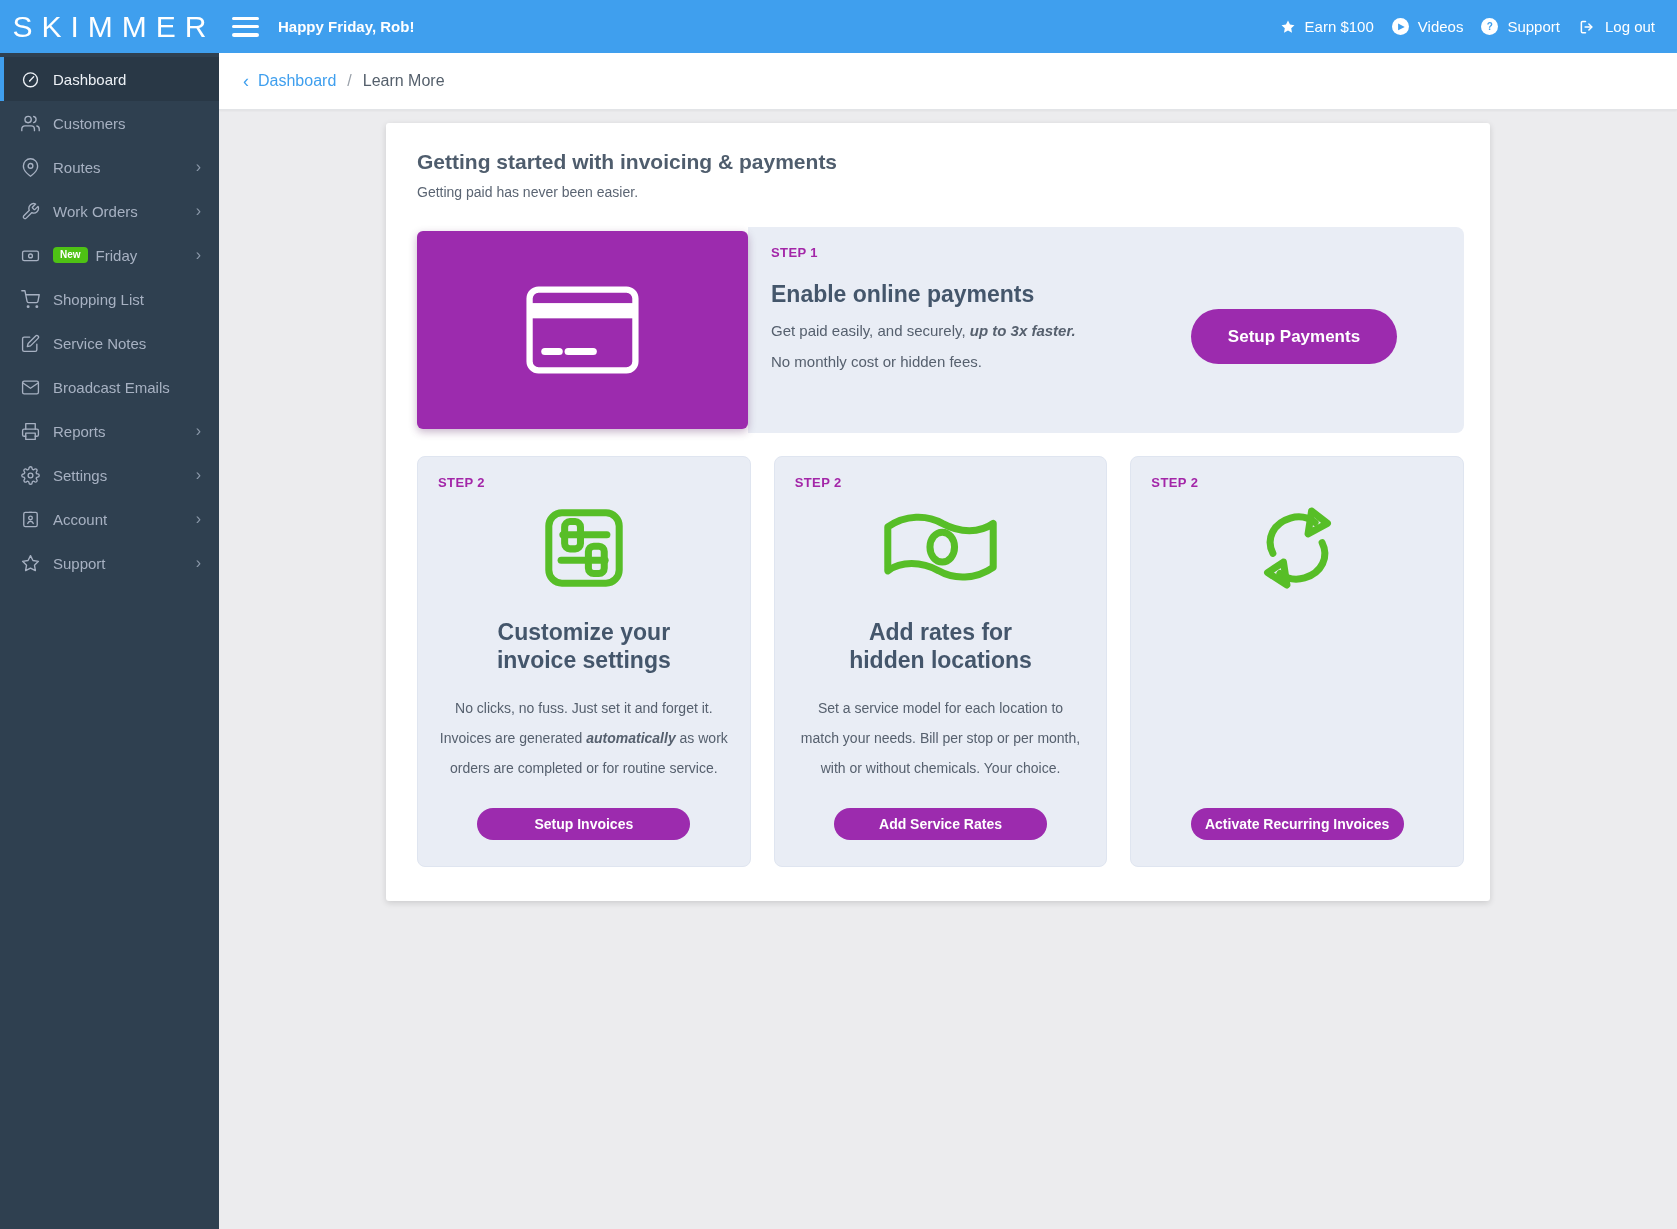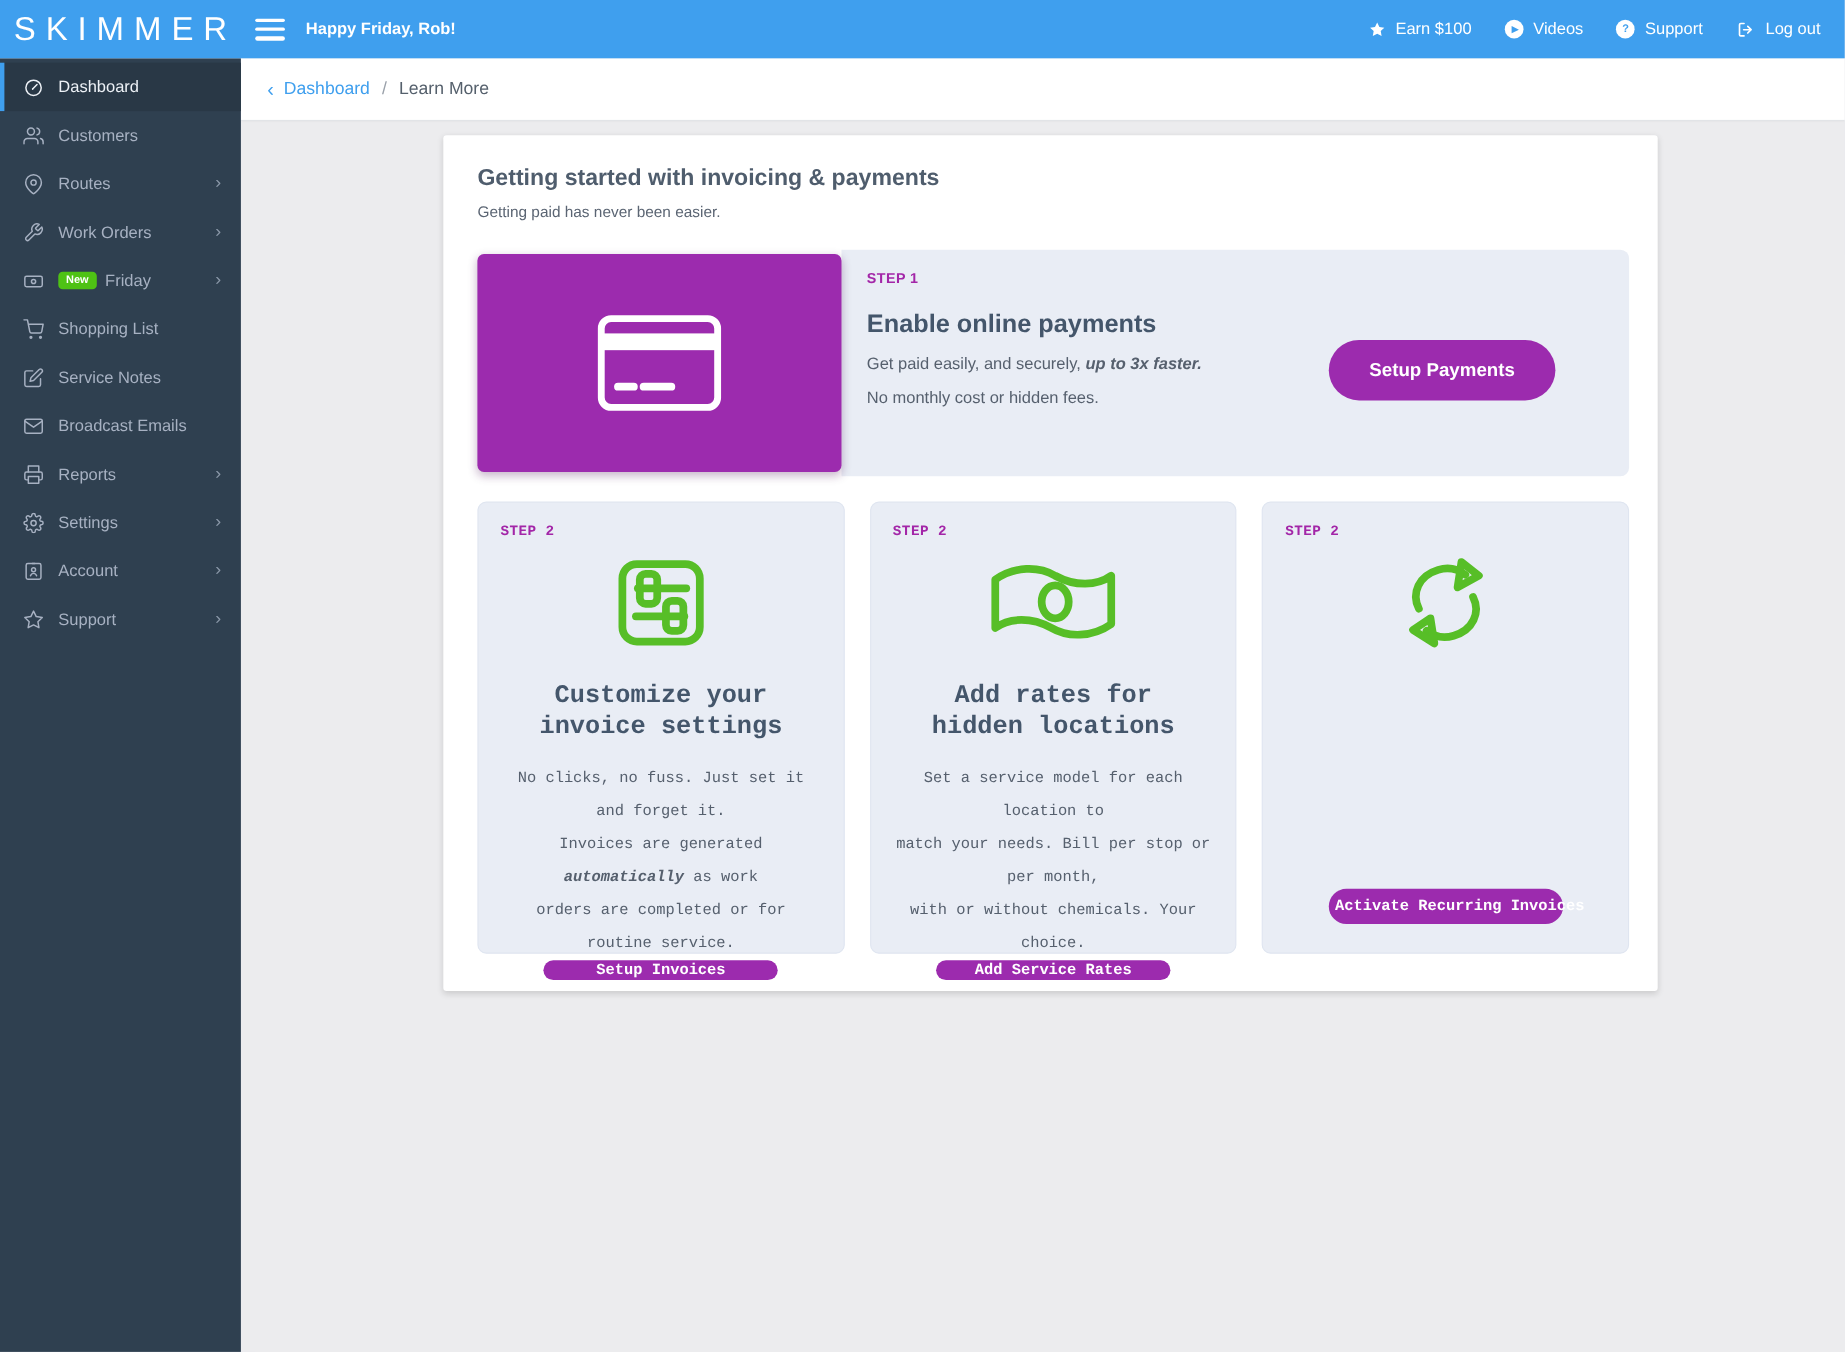--- a/index.html
+++ b/index.html
@@ -21,21 +21,21 @@
     color: #fff; font-size: 30px; font-weight: 300;
     letter-spacing: 9px; padding-left: 9px; user-select: none;
   }
   .hamburger {
     margin-left: 13px; width: 27px; height: 20px; padding: 0;
     background: none; border: none; cursor: pointer;
     display: flex; flex-direction: column; justify-content: space-between;
   }
   .hamburger span { display: block; height: 3.5px; background: #fff; border-radius: 2px; }
   .greeting { color: #fff; font-weight: 700; font-size: 15px; margin-left: 19px; }
-  .header-links { margin-left: auto; display: flex; align-items: center; gap: 30px; margin-right: 22px; }
+  .header-links { margin-left: auto; display: flex; align-items: center; gap: 18px; margin-right: 22px; }
   .hlink {
     display: flex; align-items: center; gap: 9px; color: #fff;
     font-size: 15px; text-decoration: none; cursor: pointer; white-space: nowrap;
   }
   .circle-icon {
     width: 17px; height: 17px; border-radius: 50%; background: #fff;
     color: var(--header-blue, #3f9fee); display: flex; align-items: center; justify-content: center;
     font-weight: 700; font-size: 10px; line-height: 1;
   }
   .circle-icon.play { font-size: 8px; padding-left: 2px; }
@@ -72,21 +72,21 @@
     box-shadow: 0 1px 2px rgba(0,0,0,0.05);
     display: flex; align-items: center; padding-left: 24px; font-size: 16px; z-index: 5;
   }
   .bc-back { color: var(--accent-blue, #3f9fee); font-size: 18px; margin-right: 9px; cursor: pointer; }
   .bc-link { color: var(--accent-blue, #3f9fee); text-decoration: none; cursor: pointer; }
   .bc-sep { color: #9aa1aa; margin: 0 11px; }
   .bc-current { color: #55606c; }
 
   
   .card {
-    position: absolute; left: 403px; top: 123px; width: 1104px; height: 778px;
+    position: absolute; left: 386px; top: 123px; width: 1104px; height: 778px;
     background: #fff; border-radius: 3px; box-shadow: 0 2px 6px rgba(0,0,0,0.14);
     padding: 27px 26px 0 31px;
   }
   .page-title { margin: 0; font-size: 21px; font-weight: 700; color: var(--heading, #4f5d6d); }
   .subtitle { margin: 10px 0 0; font-size: 14px; color: #5b6573; }
 
   .step1-row { margin-top: 31px; height: 198px; display: flex; align-items: center; }
   .purple-block {
     width: 331px; height: 198px; flex: 0 0 331px;
     background: var(--purple, #9c2bae); border-radius: 6px;
@@ -115,21 +115,20 @@
     border-radius: 28px; font-size: 17px;
   }
   .btn-sm { margin-top: auto; width: 213px; height: 32px; border-radius: 16px; font-size: 14px; }
 
   .step2-row { margin-top: 27px; height: 411px; display: flex; gap: 23px; }
   .step-card {
     flex: 1; background: var(--panel-bg, #e9edf5);
     border: 1px solid var(--panel-border, #dfe5f0); border-radius: 8px;
     display: flex; flex-direction: column; align-items: center;
     padding: 18px 20px 26px;
-    font-family: Liberation Mono, monospace;
   }
   .step-card .step-label { align-self: flex-start; }
   .card-icon { margin-top: 14px; height: 88px; display: flex; align-items: center; }
   .card-title {
     margin: 26px 0 0; font-size: 23px; line-height: 28px; font-weight: 600;
     color: var(--subheading, #44566b); text-align: center;
   }
   .card-body { margin-top: 19px; font-size: 14px; line-height: 30px; color: var(--body-text, #56606e); text-align: center; }
 </style>
 </head>

